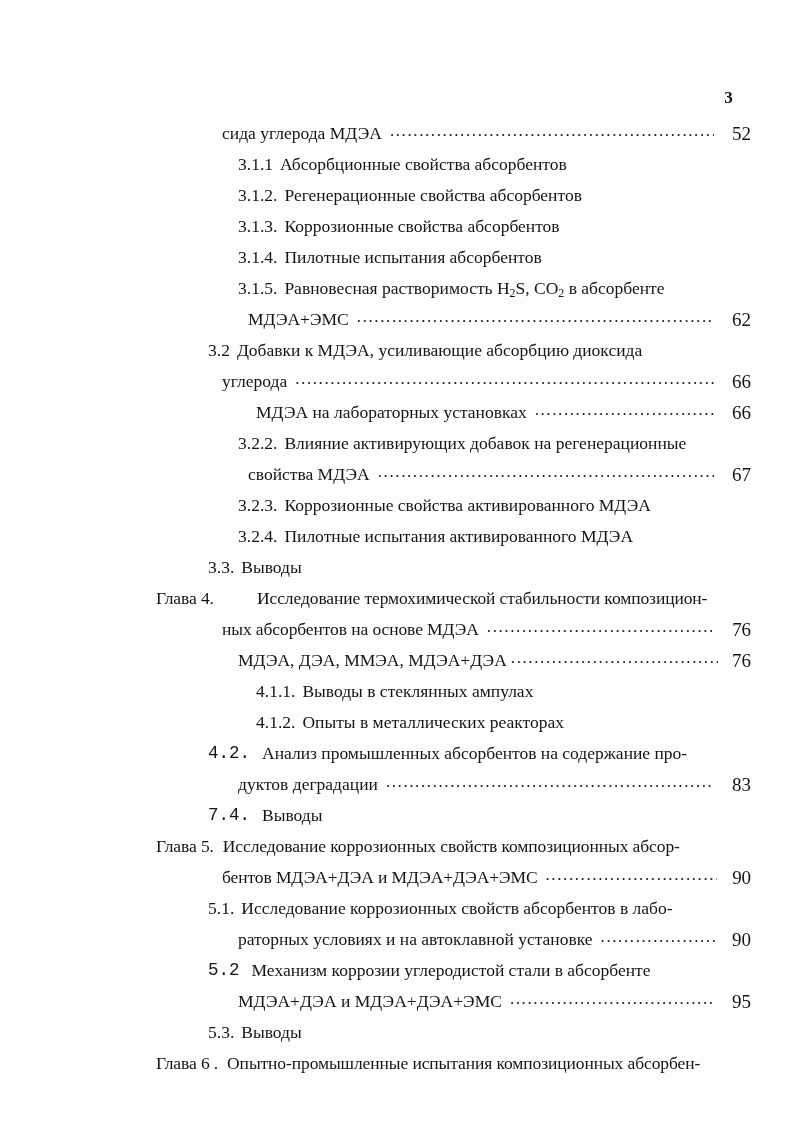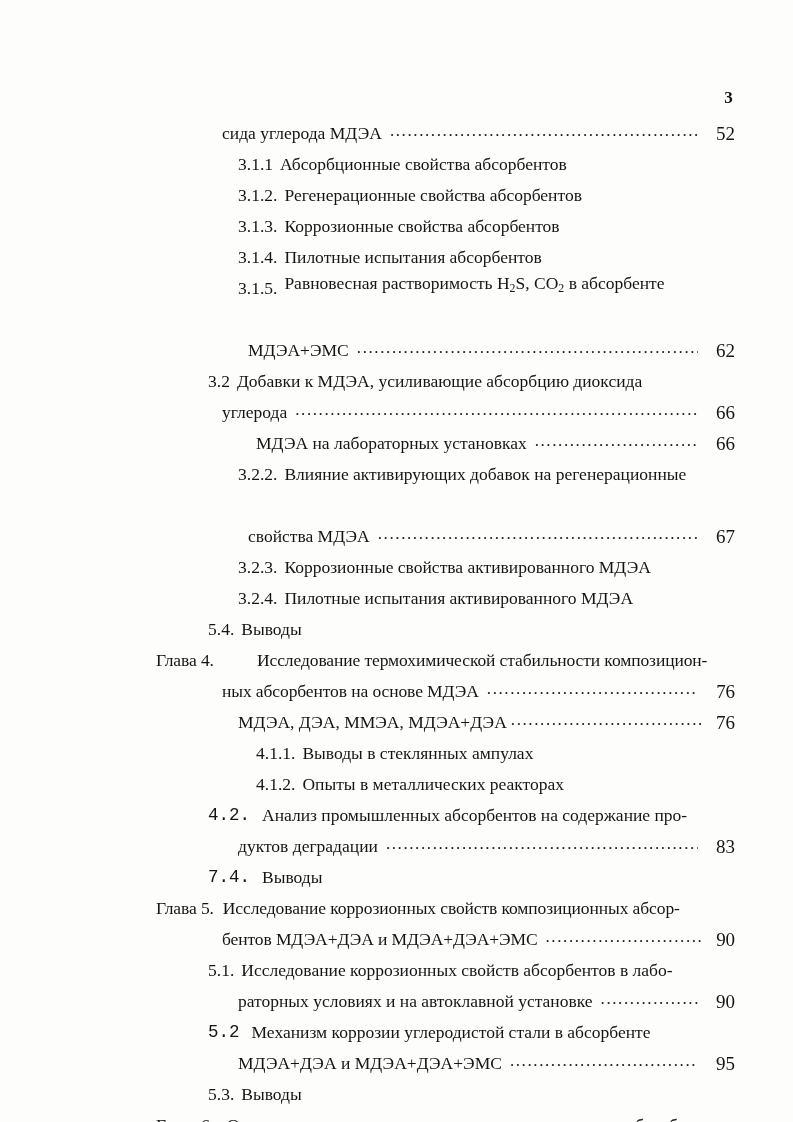--- a/index.html
+++ b/index.html
@@ -33,39 +33,39 @@
   .toc {
     position: absolute;
     top: 118px;
     left: 0;
     width: 793px;
   }
 
   
   .line {
     display: flex;
-    align-items: flex-end;
+    align-items: flex-start;
     height: 31px;
     font-size: 17.5px;
     line-height: 31px;
     white-space: nowrap;
-    padding-right: 58px;
+    padding-right: 42px;
   }
 
   .line.bold {
     font-weight: normal;
     letter-spacing: -0.1px;
   }
 
   
   .i-glava   { padding-left: 156px; }
   .i-2       { padding-left: 208px; }
   .i-3       { padding-left: 222px; }
   .i-4       { padding-left: 238px; }
-  .i-5       { padding-left: 248px; margin-top: 31px; }
+  .i-5       { padding-left: 248px; }
   .i-6       { padding-left: 256px; }
 
   .num {
     flex: 0 0 auto;
     padding-right: 7px;
   }
   .num.wide  { padding-right: 12px; font-family: Liberation Mono, monospace; }
   .num.glava { min-width: 94px; }
   .num.glava-tight { padding-right: 9px; }
 
@@ -174,21 +174,21 @@
       <span class="num">3.2.3.</span>
       <span class="txt">Коррозионные свойства активированного МДЭА</span>
       <span class="filler"></span>
     </div>
     <div class="line i-4">
       <span class="num">3.2.4.</span>
       <span class="txt">Пилотные испытания активированного МДЭА</span>
       <span class="filler"></span>
     </div>
     <div class="line i-2">
-      <span class="num">5.4.</span>
+      <span class="num">3.3.</span>
       <span class="txt">Выводы</span>
       <span class="filler"></span>
     </div>
     <div class="line i-glava bold">
       <span class="num glava">Глава 4.</span>
       <span class="txt">Исследование термохимической стабильности композицион-</span>
       <span class="filler"></span>
     </div>
     <div class="line i-3 bold">
       <span class="txt">ных абсорбентов на основе МДЭА</span>

